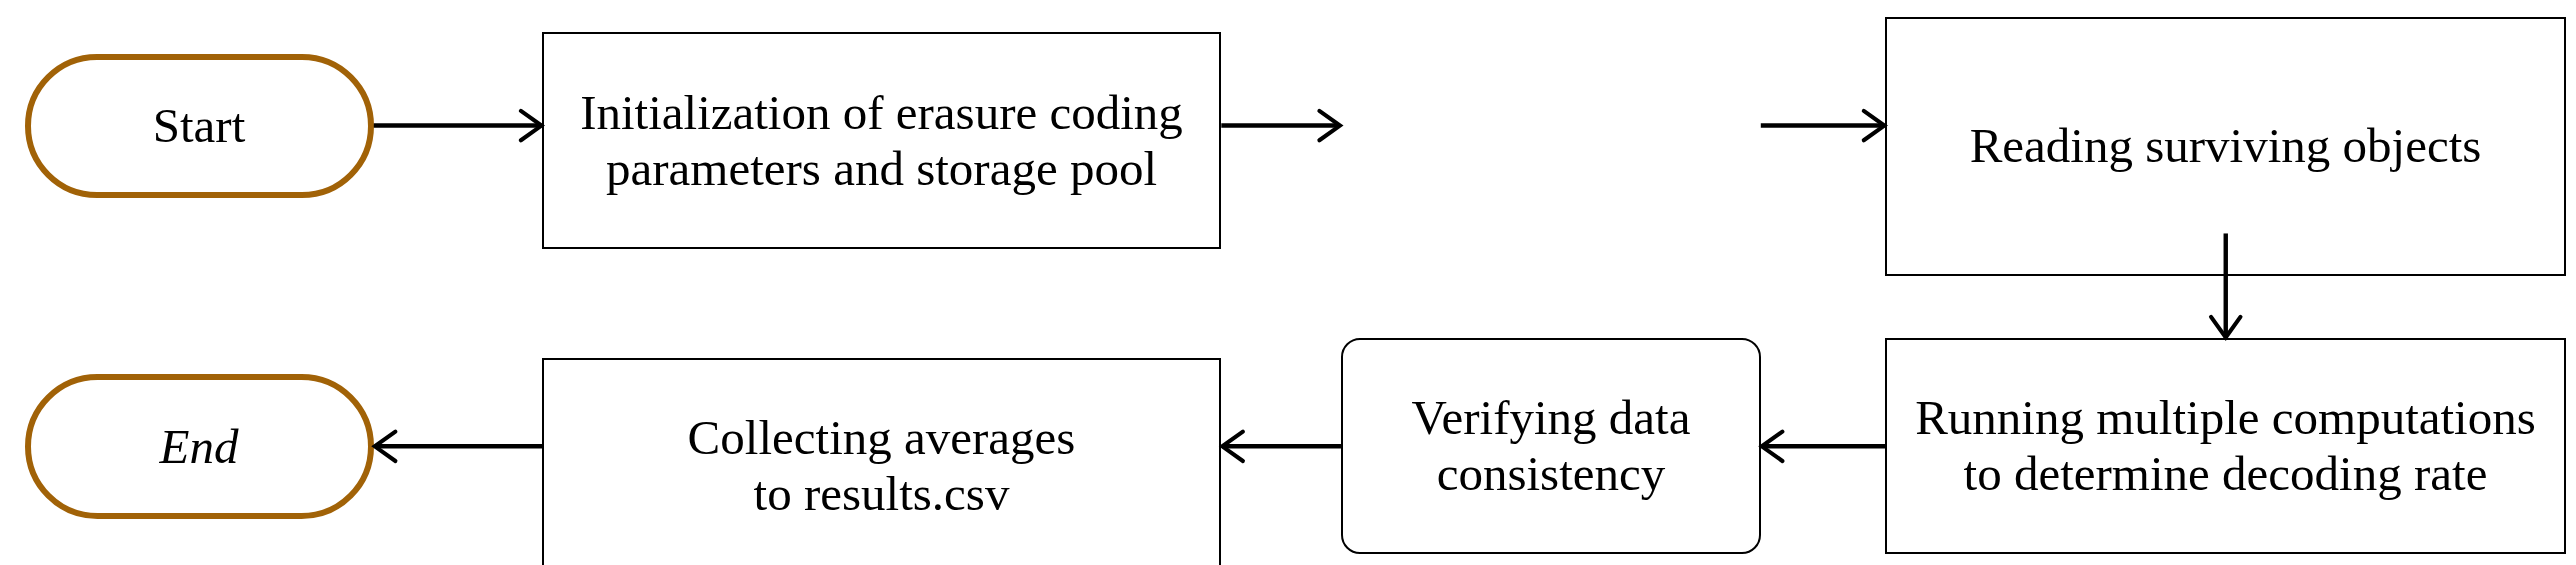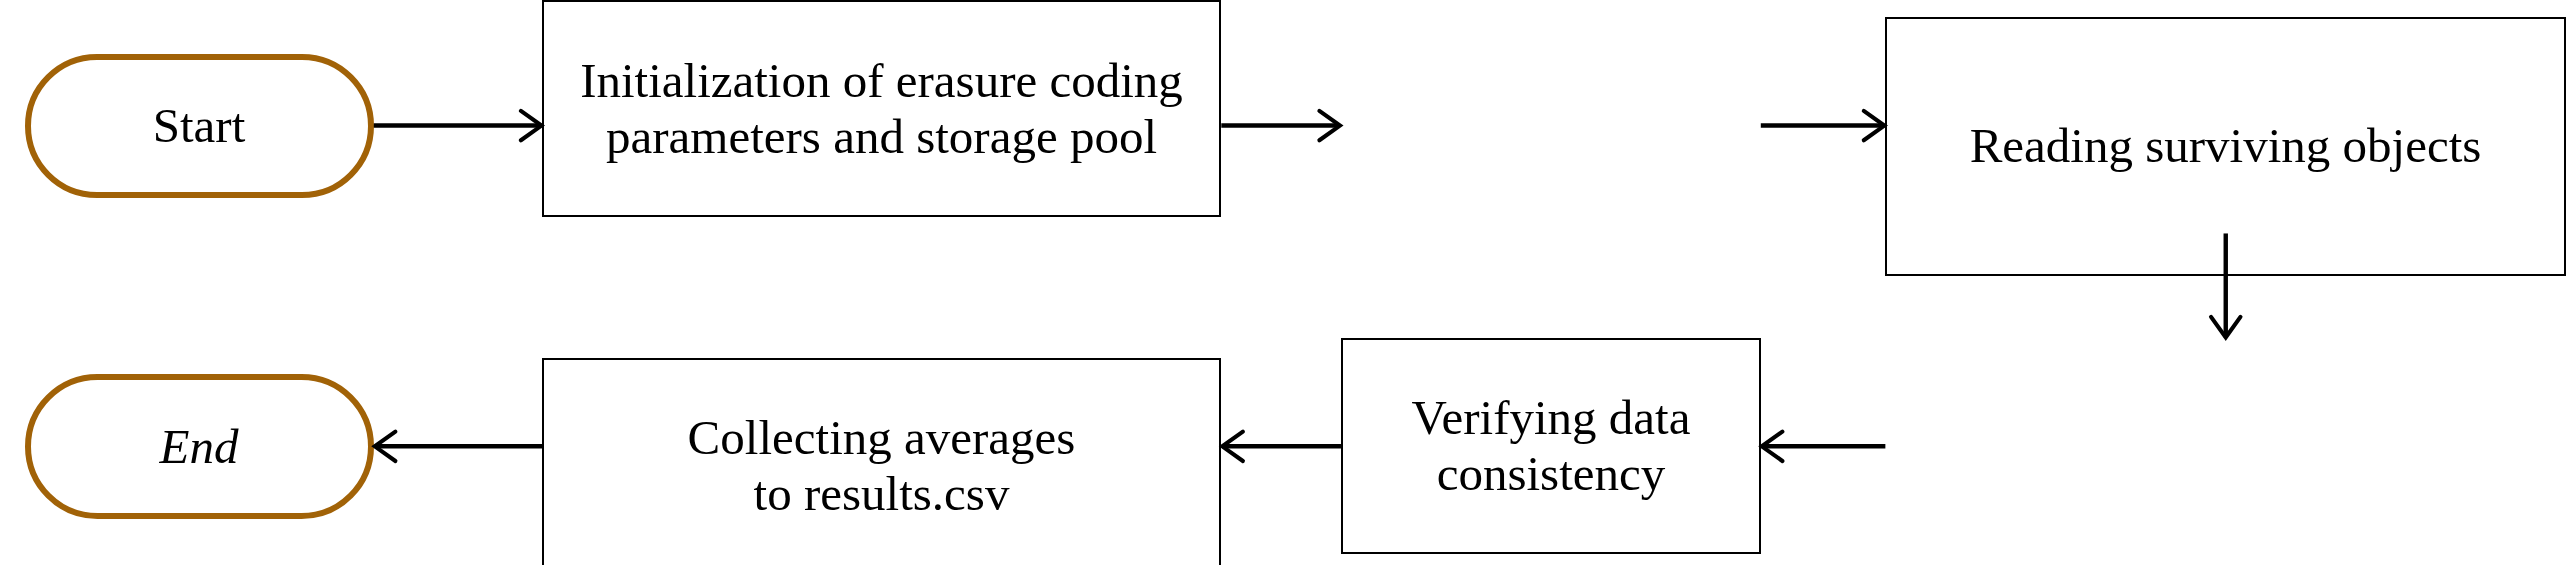--- a/index.html
+++ b/index.html
@@ -33,25 +33,25 @@
   }
   .process {
     border: 2.9px solid #000000;
   }
   .terminator {
     border: 6px solid #a16207;
     border-radius: 75px;
   }
   
   #node-start   { left: 24.5px;   top: 54px;  width: 349px; height: 144px; }
-  #node-init    { left: 542px;  top: 0;  width: 679px; height: 217px; }
+  #node-init    { left: 542px;  top: 32px;  width: 679px; height: 217px; }
   #node-simulate{ left: 1341px; top: 16.7px;  width: 420px; height: 217px; }
   #node-read    { left: 1885px; top: 16.7px;  width: 681px; height: 259px; font-family: Liberation Serif, serif; }
   #node-run     { left: 1885px; top: 338px; width: 681px; height: 216px; }
-  #node-verify  { left: 1341px; top: 338px; width: 420px; height: 216px; }
+  #node-verify  { left: 1341px; top: 338px; width: 420px; height: 216px; border-radius: 19px; }
   #node-collect { left: 542px;  top: 338px; width: 679px; height: 216px; margin-top: 20px; }
   #node-end     { left: 24.5px;   top: 374px; width: 349px; height: 145px; font-style: italic; }
 
   svg.edges {
     position: absolute;
     left: 0;
     top: 0;
     width: 2576px;
     height: 565px;
     pointer-events: none;
@@ -73,20 +73,24 @@
   <div class="node process" id="node-init">
     <span class="label">Initialization of erasure coding
 parameters and storage pool</span>
   </div>
 
 
   <div class="node process" id="node-read">
     <span class="label">Reading surviving objects</span>
   </div>
 
+  <div class="node process" id="node-run">
+    <span class="label">Running multiple computations
+to determine decoding rate</span>
+  </div>
 
   <div class="node process" id="node-verify">
     <span class="label">Verifying data
 consistency</span>
   </div>
 
   <div class="node process" id="node-collect">
     <span class="label">Collecting averages
 to results.csv</span>
   </div>

